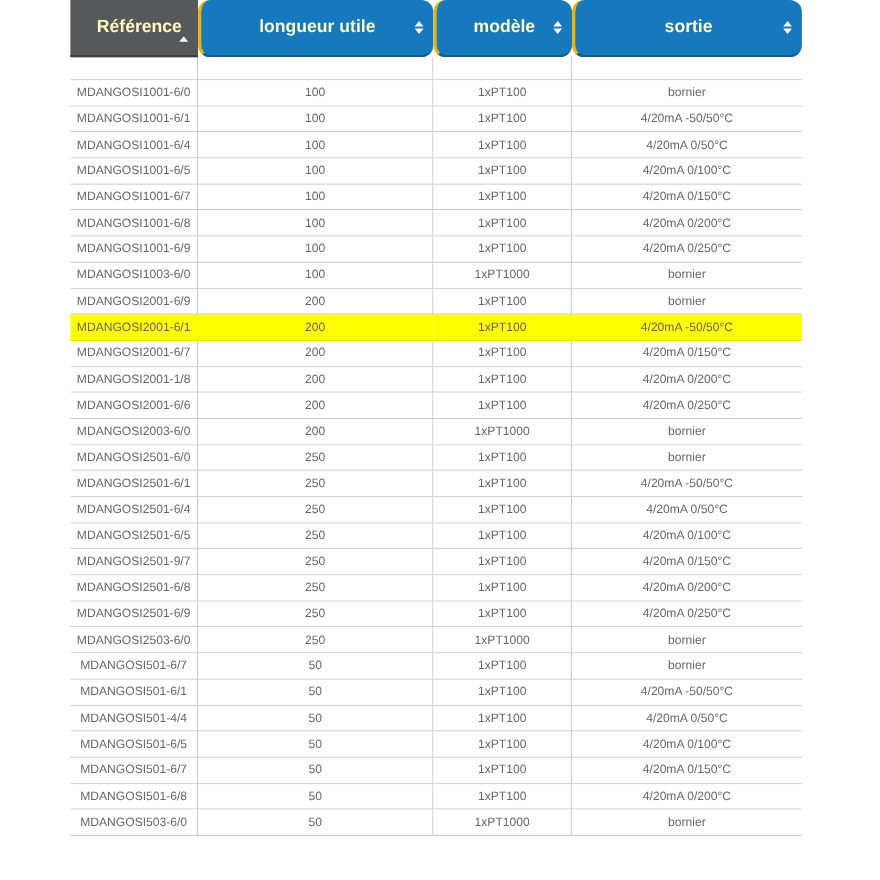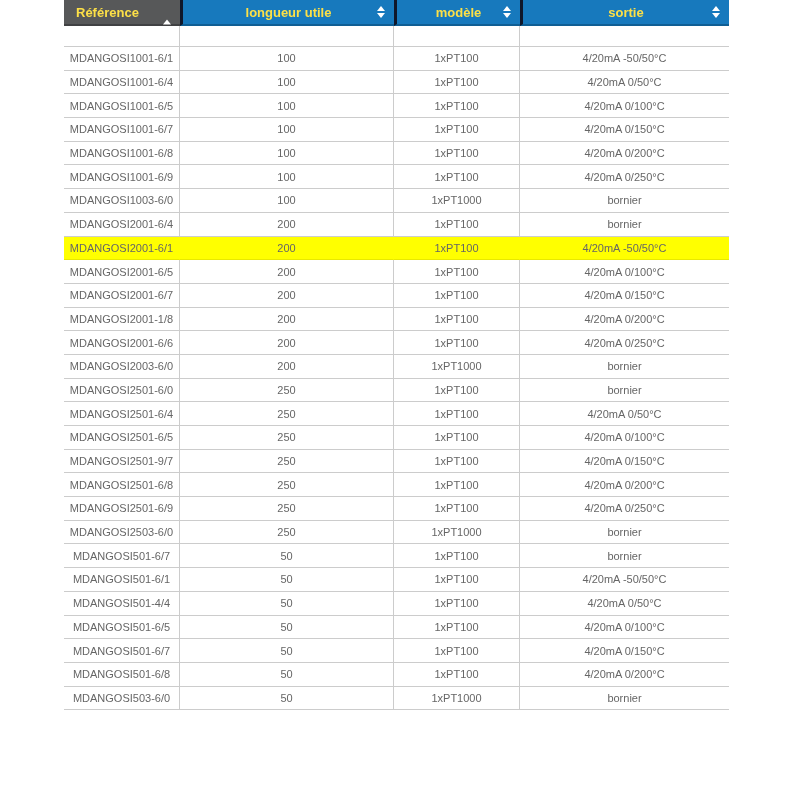--- a/index.html
+++ b/index.html
@@ -4,26 +4,26 @@
 <style>
   * { margin:0; padding:0; box-sizing:border-box; }
   html,body { width:800px; height:800px; background:#ffffff; overflow:hidden;
               font-family:"Liberation Sans", sans-serif; }
   .page { position:relative; width:800px; height:800px; background:#fff; }
   .table-wrap { position:absolute; left:64px; top:0; width:665px; }
 
   table { border-collapse:separate; border-spacing:0; table-layout:fixed; width:665px; }
   col.c1 { width:116px; } col.c2 { width:214px; } col.c3 { width:126px; } col.c4 { width:209px; }
 
-  thead th { height:26px; padding:4px; font-size:13px; font-weight:bold; color:#fde047;
+  thead th { height:26px; padding:16px; font-size:16px; font-weight:bold; color:#fef9c3;
              position:relative; vertical-align:middle; cursor:pointer; }
   thead th.sorted { background:#575859; text-align:left; border-bottom:2px solid #404143; }
   thead th.sorted .hdr-label { padding-left:8px; }
   thead th.unsorted { background:#1779bd; text-align:center; border-bottom:2px solid #0f5e94; }
-  thead th + th { border-left:3px solid #0f172a; }
+  thead th + th { border-left:3px solid #eab308;border-radius:11px; }
 
   .hdr-icon { position:absolute; right:9px; top:50%; transform:translateY(-50%); }
   .tri-up { width:0; height:0; border-left:4px solid transparent; border-right:4px solid transparent;
             border-bottom:5px solid #fff; }
   .tri-down { width:0; height:0; border-left:4px solid transparent; border-right:4px solid transparent;
               border-top:5px solid #fff; }
   .sort-both { display:flex; flex-direction:column; gap:2px; }
 
   tbody tr.spacer-row td { height:21px; border-bottom:1px solid #cccccc; background:#fff; }
   tbody td { height:23.7px; font-size:11px; color:#666666; text-align:center; vertical-align:middle;
@@ -76,20 +76,26 @@
           </th>
         </tr>
       </thead>
       <tbody>
         <tr class="spacer-row">
           <td></td>
             <td></td>
           <td></td>
             <td></td>
         </tr>
+      <tr>
+            <td>MDANGOSI1001-6/0</td>
+            <td>100</td>
+            <td>1xPT100</td>
+            <td>bornier</td>
+          </tr>
           <tr>
             <td>MDANGOSI1001-6/1</td>
             <td>100</td>
             <td>1xPT100</td>
             <td>4/20mA -50/50°C</td>
           </tr>
           <tr>
             <td>MDANGOSI1001-6/4</td>
             <td>100</td>
             <td>1xPT100</td>
@@ -119,38 +125,32 @@
             <td>1xPT100</td>
             <td>4/20mA 0/250°C</td>
           </tr>
           <tr>
             <td>MDANGOSI1003-6/0</td>
             <td>100</td>
             <td>1xPT1000</td>
             <td>bornier</td>
           </tr>
           <tr>
-            <td>MDANGOSI2001-6/4</td>
+            <td>MDANGOSI2001-6/9</td>
             <td>200</td>
             <td>1xPT100</td>
             <td>bornier</td>
           </tr>
           <tr class="highlight">
             <td>MDANGOSI2001-6/1</td>
             <td>200</td>
             <td>1xPT100</td>
             <td>4/20mA -50/50°C</td>
           </tr>
           <tr>
-            <td>MDANGOSI2001-6/5</td>
-            <td>200</td>
-            <td>1xPT100</td>
-            <td>4/20mA 0/100°C</td>
-          </tr>
-          <tr>
             <td>MDANGOSI2001-6/7</td>
             <td>200</td>
             <td>1xPT100</td>
             <td>4/20mA 0/150°C</td>
           </tr>
           <tr>
             <td>MDANGOSI2001-1/8</td>
             <td>200</td>
             <td>1xPT100</td>
             <td>4/20mA 0/200°C</td>
@@ -165,20 +165,26 @@
             <td>MDANGOSI2003-6/0</td>
             <td>200</td>
             <td>1xPT1000</td>
             <td>bornier</td>
           </tr>
           <tr>
             <td>MDANGOSI2501-6/0</td>
             <td>250</td>
             <td>1xPT100</td>
             <td>bornier</td>
+          </tr>
+          <tr>
+            <td>MDANGOSI2501-6/1</td>
+            <td>250</td>
+            <td>1xPT100</td>
+            <td>4/20mA -50/50°C</td>
           </tr>
           <tr>
             <td>MDANGOSI2501-6/4</td>
             <td>250</td>
             <td>1xPT100</td>
             <td>4/20mA 0/50°C</td>
           </tr>
           <tr>
             <td>MDANGOSI2501-6/5</td>
             <td>250</td>

